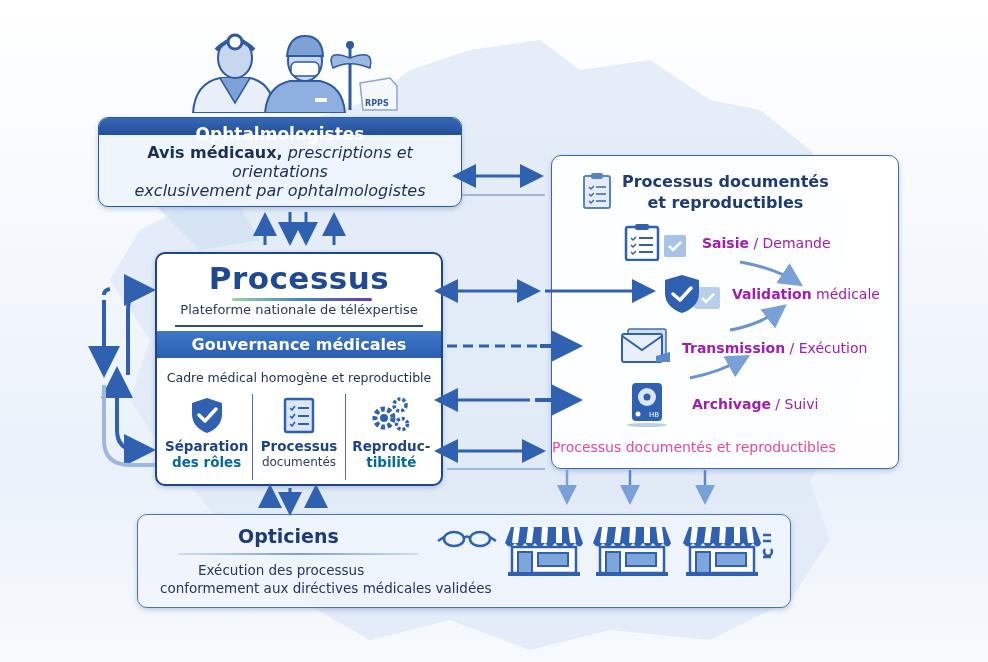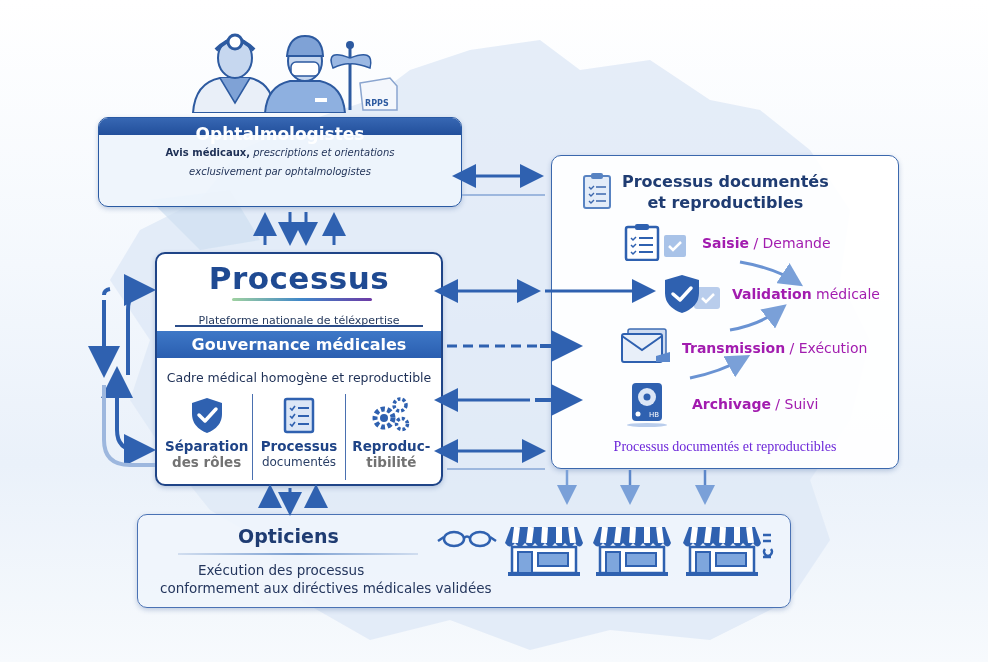--- a/index.html
+++ b/index.html
@@ -5,44 +5,44 @@
   html, body { margin:0; padding:0; }
   body { width:988px; height:662px; position:relative; overflow:hidden;
     background: linear-gradient(180deg,#ffffff 0%,#f4f8fd 40%,#eaf1fa 70%,#f7fafd 100%);
     font-family: "DejaVu Sans", sans-serif; color:#1d3a6b; }
   .map-bg { position:absolute; left:110px; top:40px; width:760px; height:610px; }
   .abs { position:absolute; }
   .box { position:absolute; border:1.5px solid #2a5aa3; border-radius:10px; background:rgba(238,244,252,0.92); box-shadow:0 2px 5px rgba(30,70,140,0.25); }
   
   .oph { left:98px; top:117px; width:362px; height:88px; overflow:hidden; }
   .oph-head { height:17px; background:linear-gradient(180deg,#3767b3,#224f9b); color:#fff; font-weight:bold; font-size:17px; text-align:center; line-height:32px; }
-  .oph-body { text-align:center; font-size:10px; line-height:19px; padding-top:8px; color:#1d2f55; }
+  .oph-body { text-align:center; font-size:16px; line-height:19px; padding-top:8px; color:#1d2f55; }
   .oph-body b { font-weight:bold; }
   .oph-body i { font-style:italic; }
   
   .ord { left:155px; top:252px; width:284px; height:230px; background:#ffffff; border:2px solid #1f4487; overflow:hidden; }
   .ord-logo { text-align:center; font-size:31px; font-weight:bold; color:#1f4a92; margin-top:6px; letter-spacing:0.5px; font-family:"DejaVu Sans", sans-serif; }
   .ord-underline { position:absolute; left:75px; top:44px; width:140px; height:3px; background:linear-gradient(90deg,#9fd1a0,#3f86c9,#6e3aa5); border-radius:2px; }
-  .ord-sub { text-align:center; font-size:11px; color:#263a5e; margin-top:18px; }
+  .ord-sub { text-align:center; font-size:13px; color:#263a5e; margin-top:6px; }
   .ord-rule { position:absolute; left:18px; right:18px; top:71px; height:1.5px; background:#2b4d8a; }
   .ord-gov { position:absolute; left:0; right:0; top:77px; height:27px; background:linear-gradient(180deg,#3e78c7,#2a5eb0); color:#fff; font-size:16px; font-weight:bold; text-align:center; line-height:27px; }
   .ord-cadre { position:absolute; left:0; right:0; top:116px; text-align:center; font-size:12.5px; color:#1d2f55; }
   .ord-cols { position:absolute; left:4px; right:4px; top:140px; height:86px; display:flex; }
   .ord-col { flex:1; text-align:center; position:relative; }
   .ord-col + .ord-col { border-left:1.5px solid #4a70b0; }
   .ord-col svg { display:block; margin:2px auto 4px; }
   .ord-col .lbl1 { font-size:13.5px; font-weight:bold; color:#1f4487; line-height:16px; }
-  .ord-col .lbl2 { font-size:13.5px; font-weight:bold; color:#737373; line-height:16px; }
+  .ord-col .lbl2 { font-size:13.5px; font-weight:bold; color:#0369a1; line-height:16px; }
   .ord-col .lbl2.light { font-weight:normal; font-size:12px; color:#2a3f66; }
   
   .proc { left:551px; top:155px; width:346px; height:312px; background:rgba(255,255,255,0.93); border:1.5px solid #3b68ad; }
   .proc-title { position:absolute; left:70px; top:15px; font-size:16px; font-weight:bold; color:#1f3c72; line-height:21px; text-align:center; }
   .step { position:absolute; font-size:14px; color:#a21caf; }
   .step b { font-weight:bold; }
-  .proc-foot { position:absolute; left:0; right:0; bottom:13px; text-align:center; font-size:14px; color:#6d28d9;font-family:Liberation Serif, serif; }
+  .proc-foot { position:absolute; left:0; right:0; bottom:13px; font-size:14px; color:#ec4899; }
   
   .opt { left:137px; top:514px; width:652px; height:92px; background:rgba(240,245,252,0.9); border:1.5px solid #4a72b4; }
   .opt-title { position:absolute; left:100px; top:10px; font-size:19px; font-weight:bold; color:#1f3c72; }
   .opt-rule { position:absolute; left:40px; top:38px; width:240px; height:1.5px; background:linear-gradient(90deg,rgba(90,130,190,0.2),#7b9fd1,rgba(90,130,190,0.2)); }
   .opt-l1 { position:absolute; left:60px; top:47px; font-size:13.5px; color:#24365d; }
   .opt-l2 { position:absolute; left:22px; top:65px; font-size:13.5px; color:#24365d; }
   svg.ov { position:absolute; left:0; top:0; pointer-events:none; }
 </style>
 </head>
 <body>

